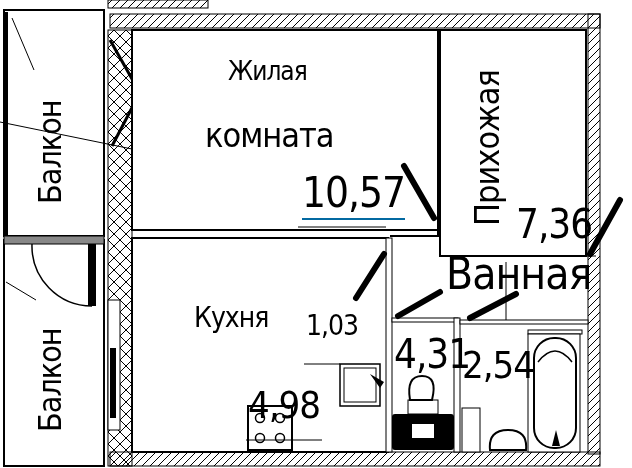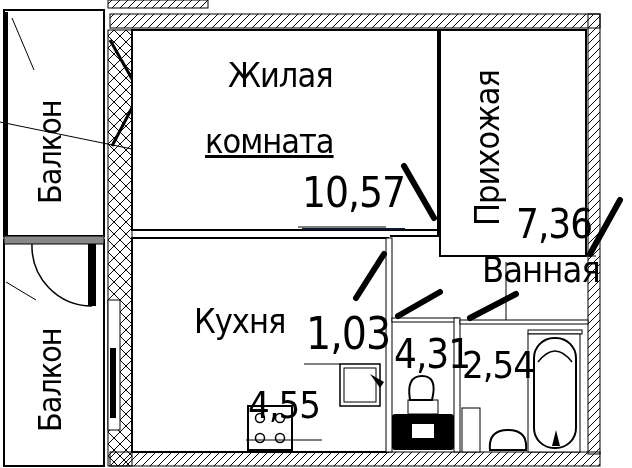--- a/index.html
+++ b/index.html
@@ -1,20 +1,20 @@
 <!DOCTYPE html>
 <html><head>
 <meta charset="utf-8">
 <style>
   html, body { margin:0; padding:0; background:#ffffff; }
   body { width:632px; height:468px; overflow:hidden; position:relative; font-family:"DejaVu Sans", sans-serif; }
   svg { position:absolute; left:0; top:0; }
   .lbl { position:absolute; color:#000; font-family:"DejaVu Sans Condensed","DejaVu Sans", sans-serif; white-space:nowrap; line-height:1; letter-spacing:-1px; }
   .vert { transform-origin:left top; transform:rotate(-90deg); }
-  .area { border-bottom:2px solid #0f172a; padding-bottom:14px; }
+  .area { border-bottom:2px solid #0369a1; padding-bottom:4px; }
 </style>
 </head>
 <body>
 
 <svg width="632" height="468" viewBox="0 0 632 468">
   <defs>
     <pattern id="hatch" width="8" height="8" patternUnits="userSpaceOnUse">
       <path d="M0,8 L8,0" stroke="#000" stroke-width="1"></path>
     </pattern>
     <pattern id="xhatch" width="12" height="12" patternUnits="userSpaceOnUse">
@@ -110,30 +110,30 @@
     <path d="M490,450 Q488,430 508,430 Q528,430 526,450 Z" fill="#fff" stroke="#000" stroke-width="2"></path>
     <rect x="462" y="408" width="18" height="44" fill="#fff" stroke="#000"></rect>
   </g>
 
   <g stroke="#000" stroke-width="1">
     <line x1="298" y1="227" x2="386" y2="227"></line>
     <line x1="506" y1="262" x2="506" y2="320"></line>
   </g>
 </svg>
 
-<div class="lbl" style="left:228px;top:58px;font-size:34px;">Жилая</div>
-<div class="lbl" style="left:205px;top:124px;font-size:34px;text-decoration:underline;">комната</div>
+<div class="lbl" style="left:228px;top:58px;font-size:26px;">Жилая</div>
+<div class="lbl" style="left:205px;top:118px;font-size:34px;">комната</div>
 <div class="lbl area" style="left:302px;top:172px;font-size:42px;">10,57</div>
 
 <div class="lbl vert" style="left:470px;top:226px;font-size:34px;">Прихожая</div>
 <div class="lbl" style="left:516px;top:204px;font-size:40px;">7,36</div>
 
-<div class="lbl" style="left:446px;top:252px;font-size:36px;margin-left:36px;">Ванная</div>
+<div class="lbl" style="left:446px;top:252px;font-size:44px;">Ванная</div>
 <div class="lbl" style="left:462px;top:346px;font-size:38px;">2,54</div>
 
-<div class="lbl" style="left:194px;top:304px;font-size:34px;">Кухня</div>
-<div class="lbl" style="left:248px;top:386px;font-size:38px;">4,55</div>
+<div class="lbl" style="left:194px;top:304px;font-size:28px;">Кухня</div>
+<div class="lbl" style="left:248px;top:386px;font-size:38px;">4,98</div>
 
-<div class="lbl" style="left:306px;top:312px;font-size:44px;">1,03</div>
+<div class="lbl" style="left:306px;top:312px;font-size:28px;">1,03</div>
 <div class="lbl" style="left:394px;top:334px;font-size:40px;">4,31</div>
 
 <div class="lbl vert" style="left:34px;top:204px;font-size:32px;">Балкон</div>
 <div class="lbl vert" style="left:34px;top:432px;font-size:32px;">Балкон</div>
 
 </body></html>

